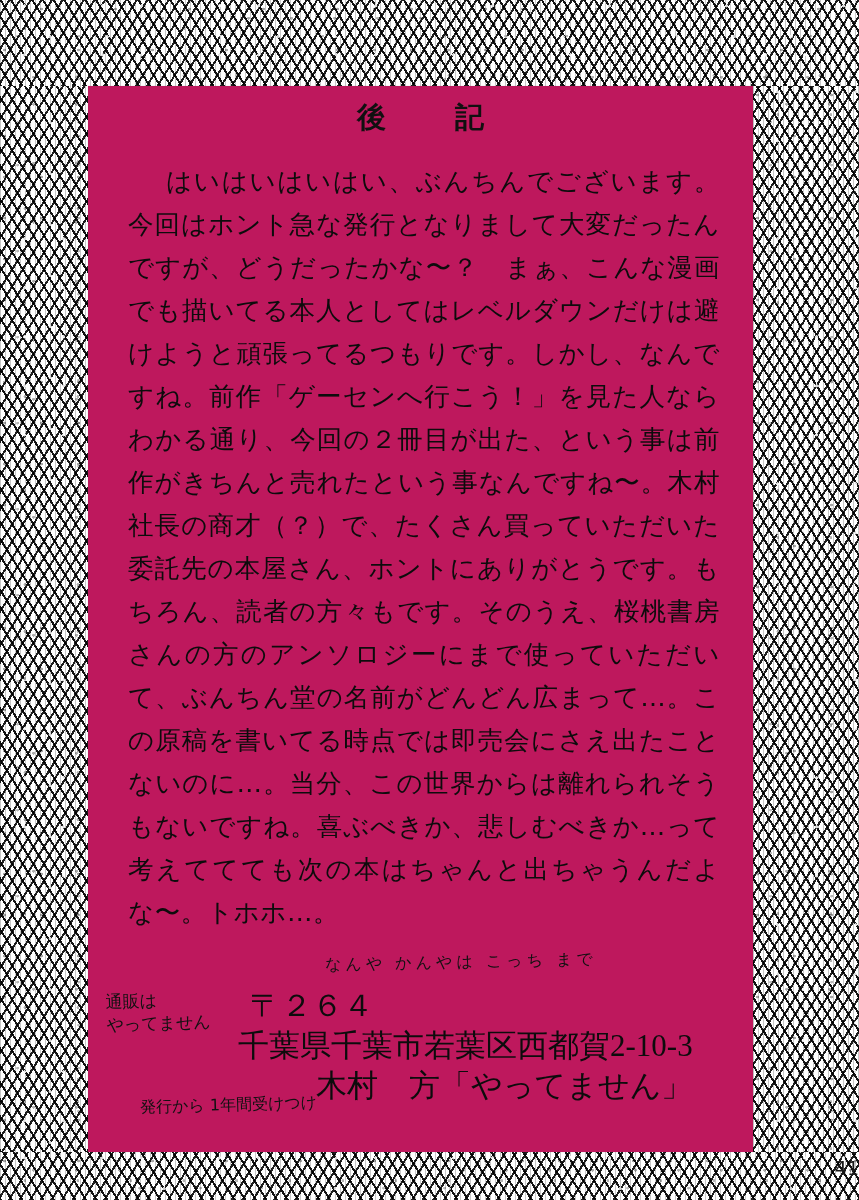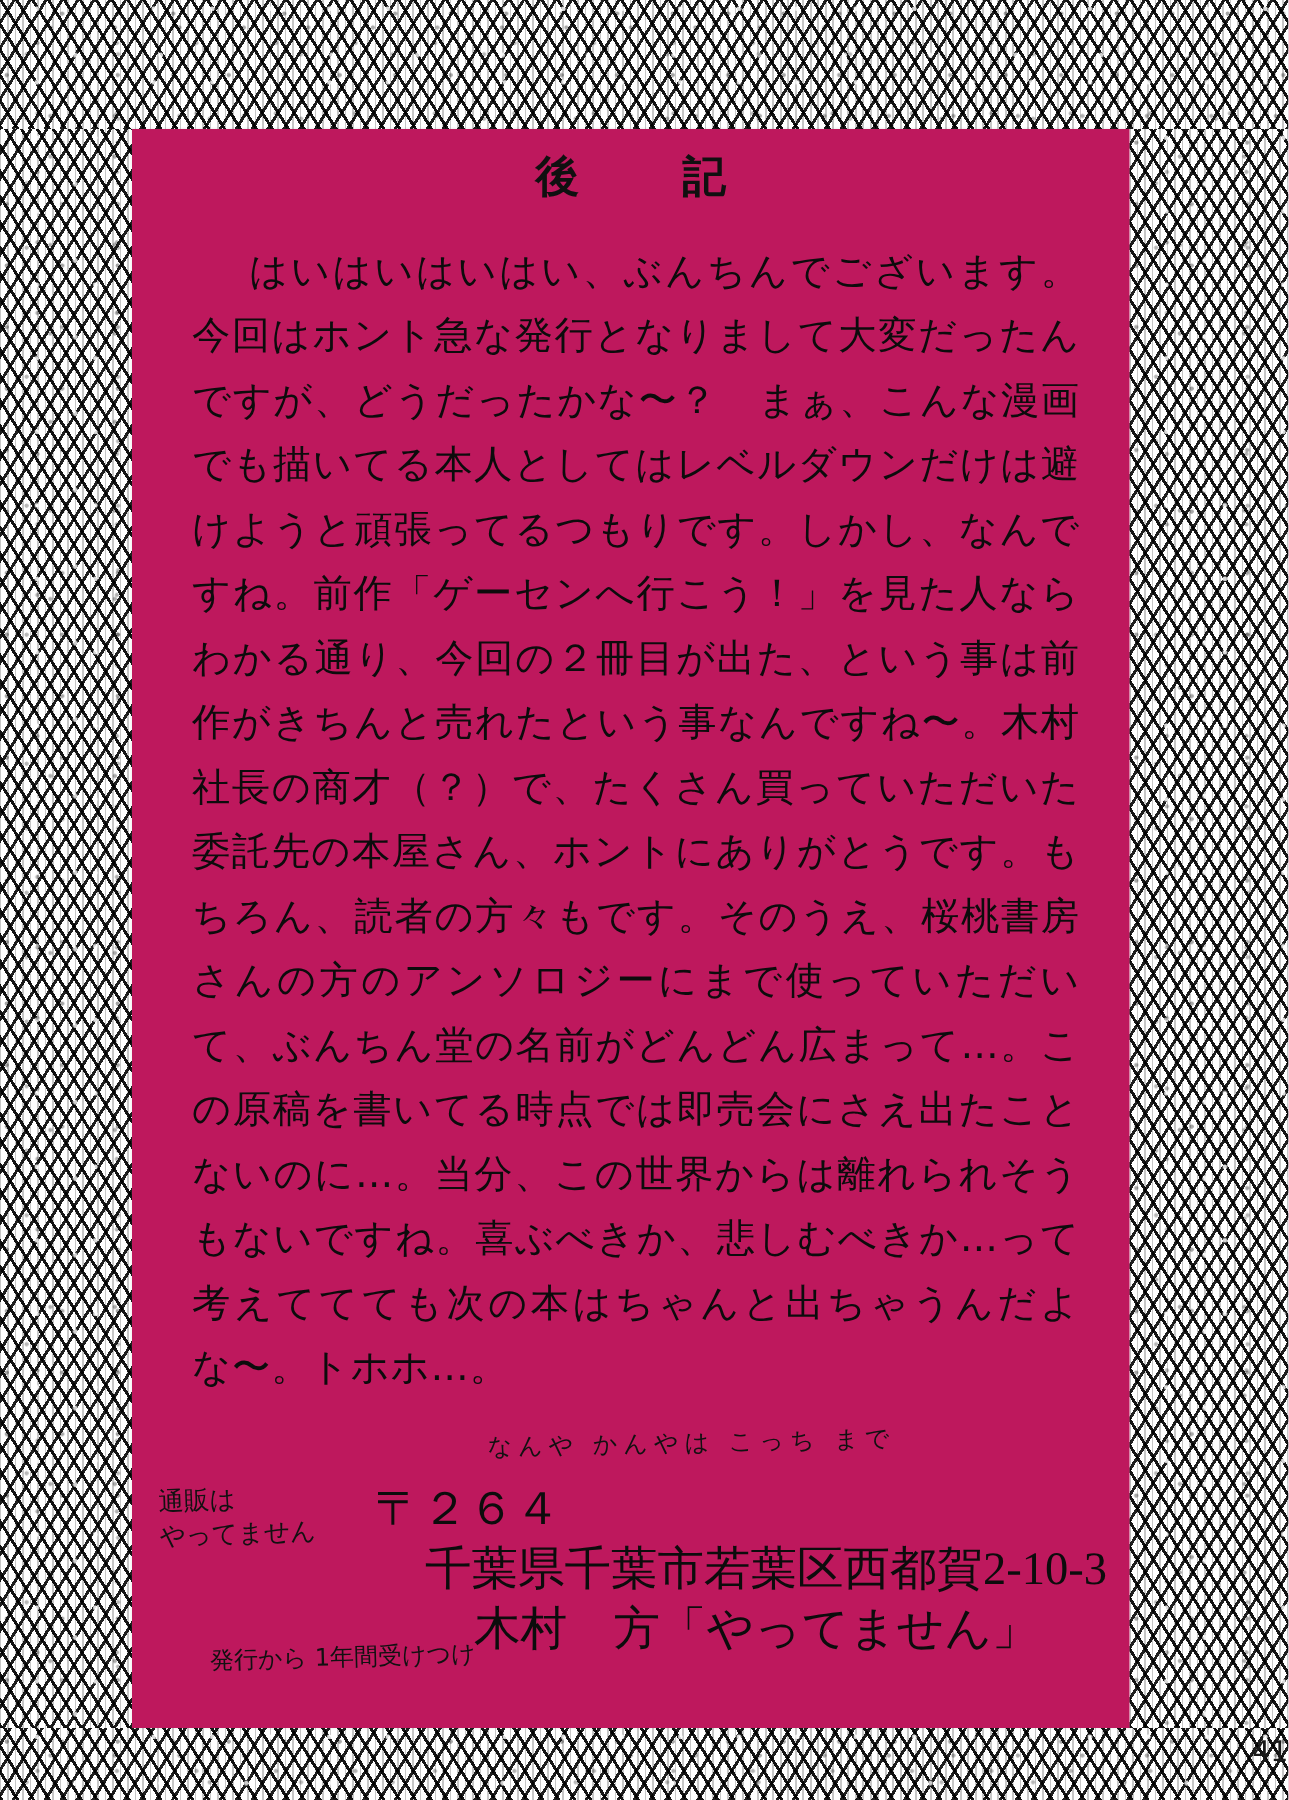--- a/index.html
+++ b/index.html
@@ -126,21 +126,21 @@
     top: 890px;
     width: 500px;
     font-family: Liberation Serif, serif;
     font-size: 31px;
     line-height: 40px;
     color: #0c0c0c;
     margin-top: 10px;
   }
   .addr-line { white-space: nowrap; }
   .addr-1 { padding-left: 12px; }
-  .addr-2 { padding-left: 0px; text-align: right; }
+  .addr-2 { padding-left: 0px; }
   .addr-3 { padding-left: 42px; }
   .addr-4 { padding-left: 78px; }
 
   .page-number {
     position: absolute;
     left: 0;
     top: 1157px;
     width: 859px;
     text-align: right;
     font-family: "DejaVu Sans", sans-serif;

